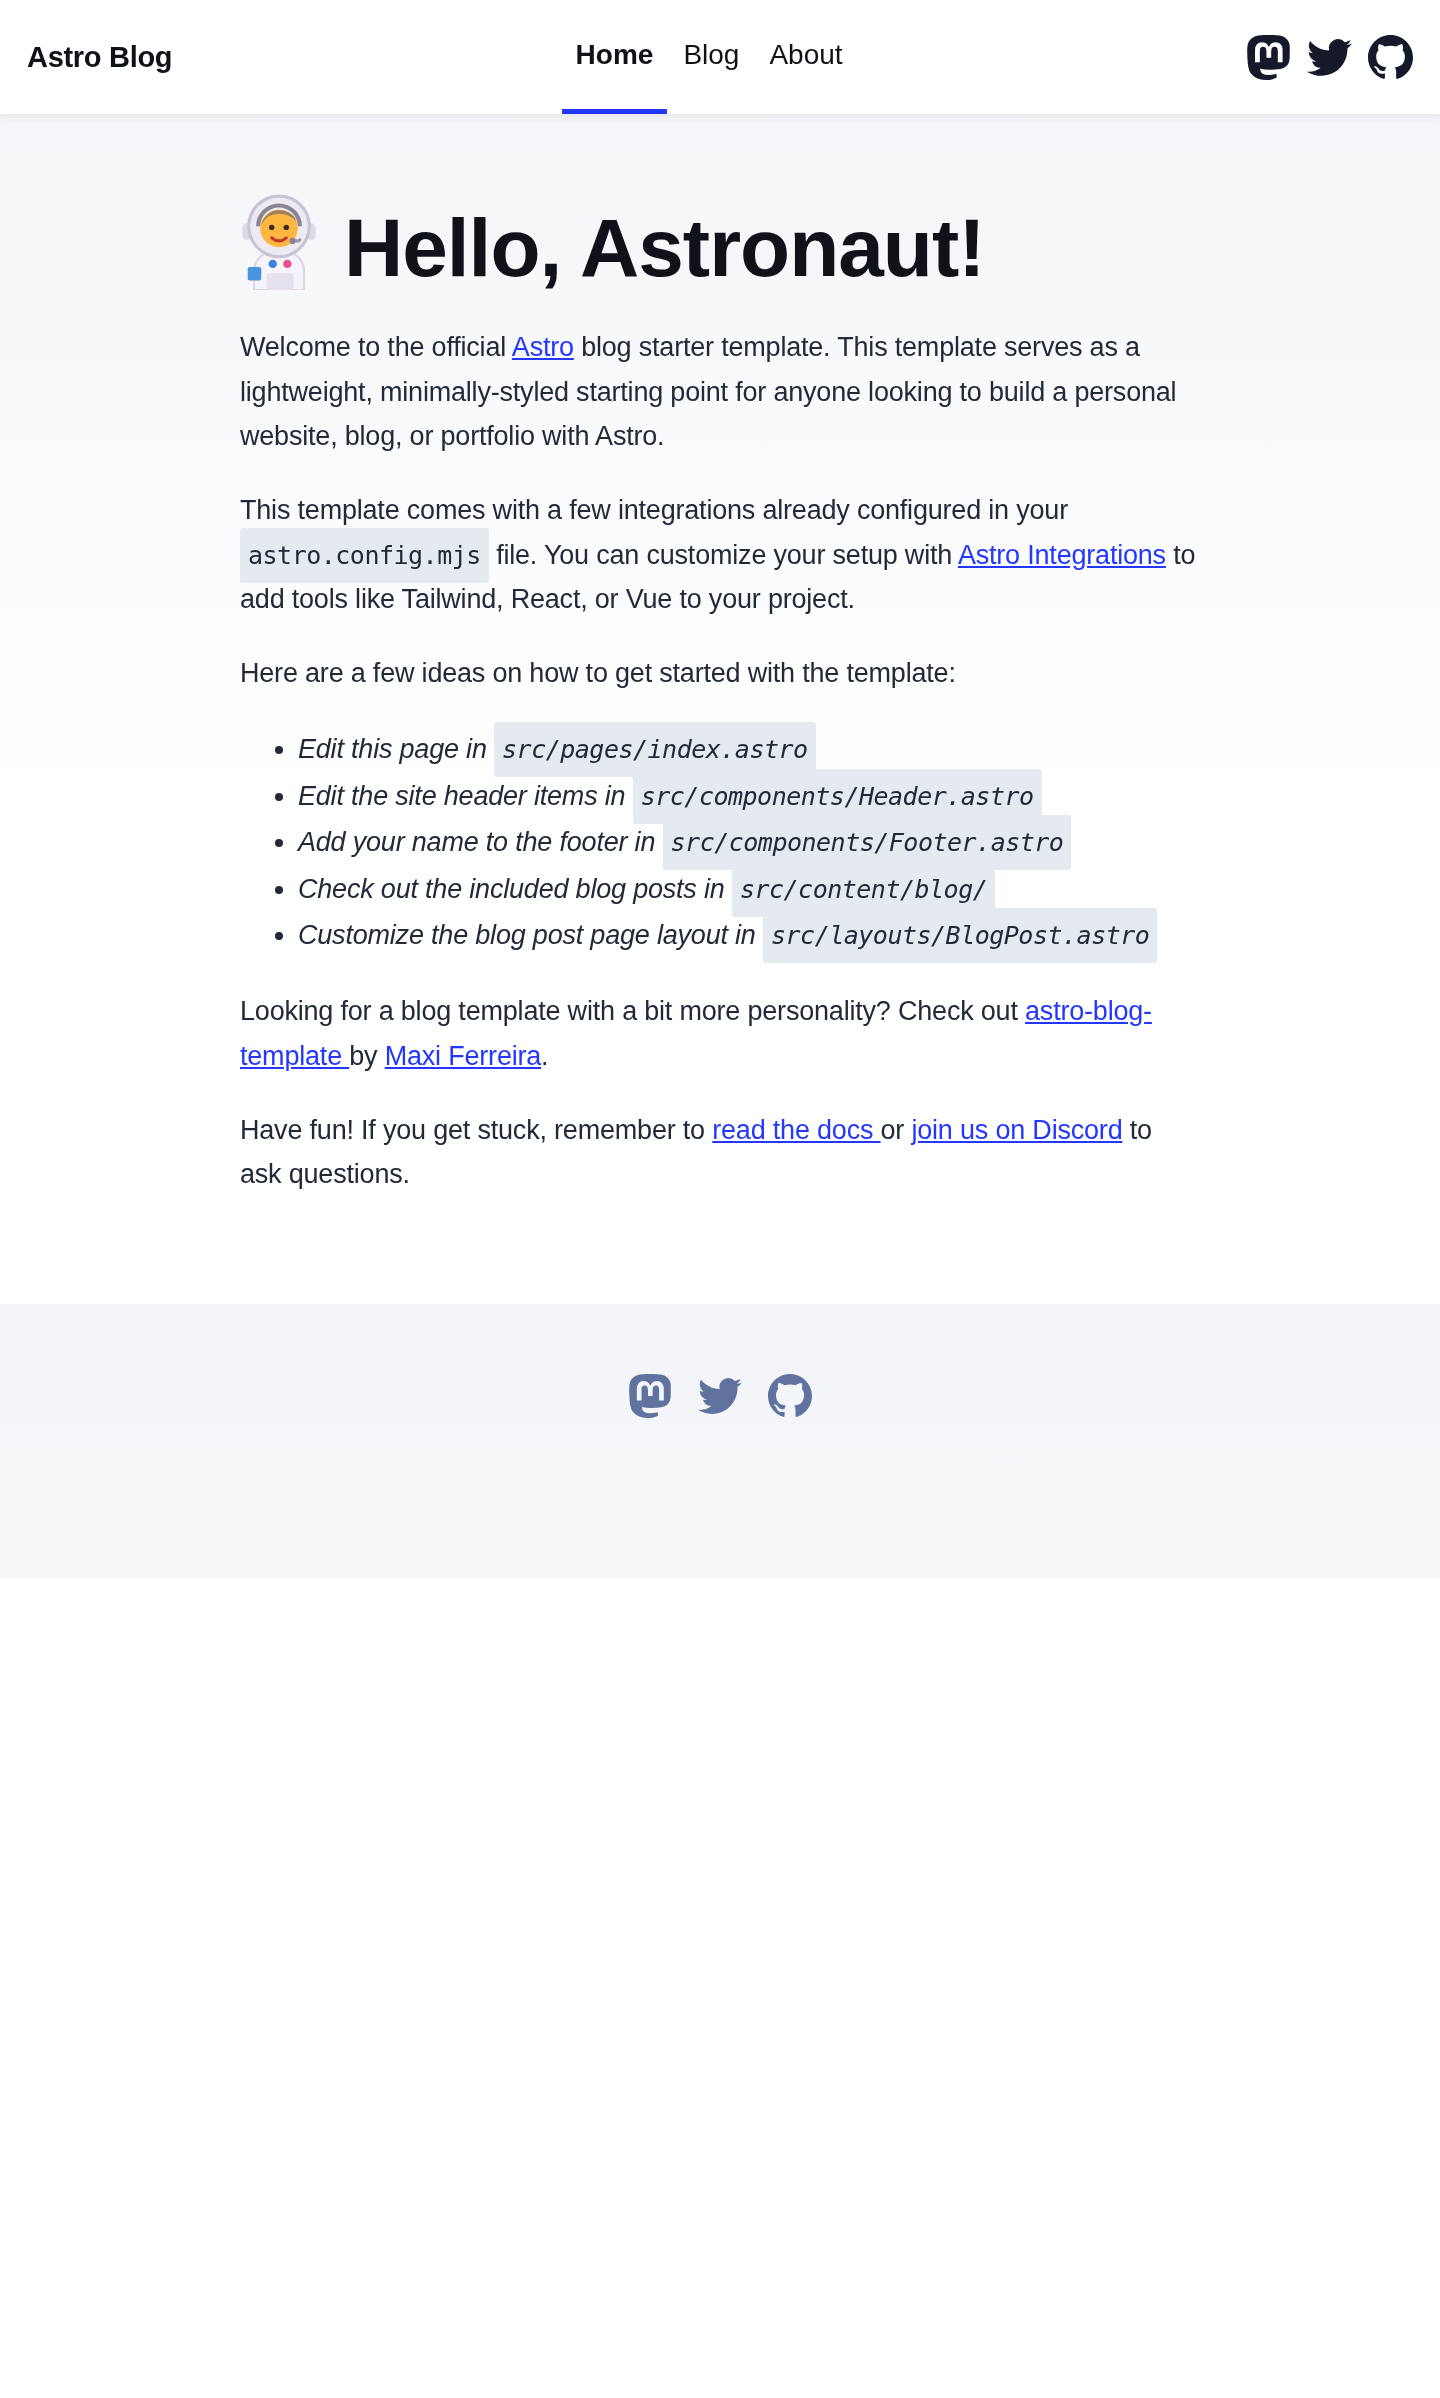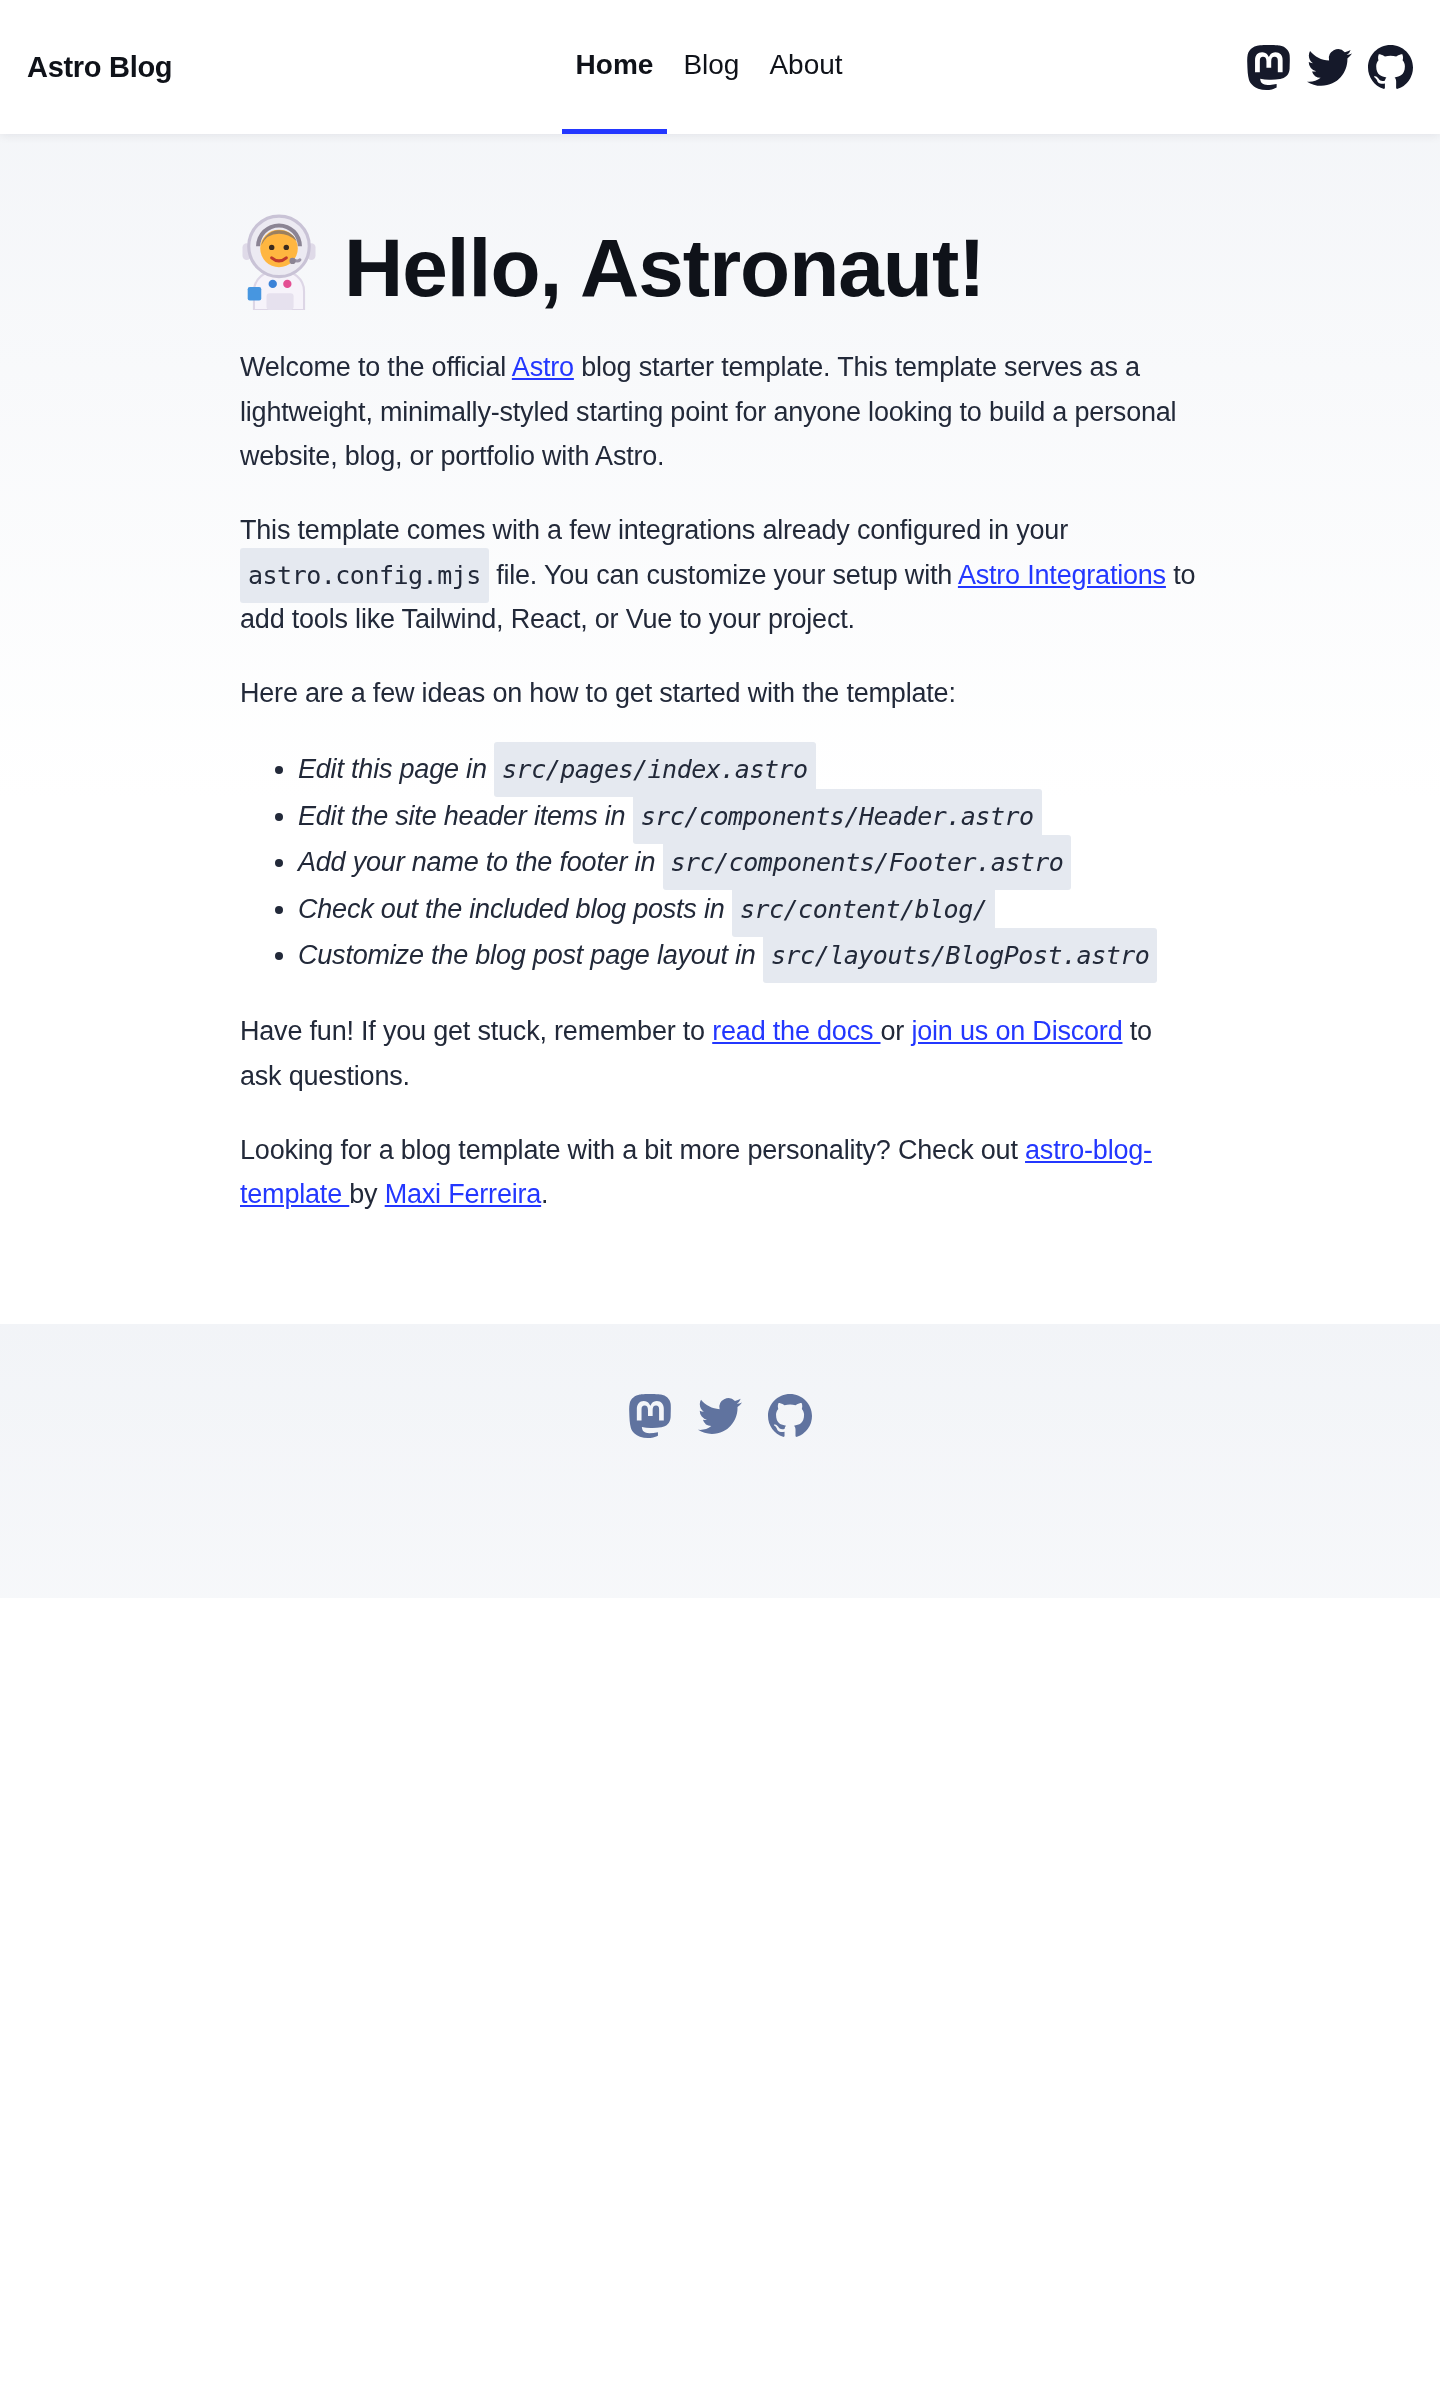--- a/index.html
+++ b/index.html
@@ -11,21 +11,21 @@
     min-height: 2398px;
     background: linear-gradient(rgba(229,233,240,0.5), #ffffff) no-repeat;
     background-size: 100% 800px;
     background-color: #fff;
     color: #222939;
   }
 
   
   header {
     background: #fff;
-    height: 134px;
+    height: 114px;
     padding: 0 27px;
     box-shadow: 0 2px 9px rgba(15,18,25,0.07);
     position: relative;
   }
   nav.main-nav {
     display: flex;
     align-items: stretch;
     justify-content: space-between;
     height: 100%;
   }
@@ -182,25 +182,25 @@
 
     <ul>
       <li><span>Edit this page in </span><code>src/pages/index.astro</code></li>
       <li><span>Edit the site header items in </span><code>src/components/Header.astro</code></li>
       <li><span>Add your name to the footer in </span><code>src/components/Footer.astro</code></li>
       <li><span>Check out the included blog posts in </span><code>src/content/blog/</code></li>
       <li><span>Customize the blog post page layout in </span><code>src/layouts/BlogPost.astro</code></li>
     </ul>
 
     <p>
+      <span>Looking for a blog template with a bit more personality? Check out </span><a href="#" class="text-link">astro-blog-template </a><span>by </span><a href="#" class="text-link">Maxi Ferreira</a><span>.</span>
+    </p>
+
+    <p>
       <span>Have fun! If you get stuck, remember to </span><a href="#" class="text-link">read the docs </a><span>or </span><a href="#" class="text-link">join us on Discord</a><span> to ask questions.</span>
-    </p>
-
-    <p>
-      <span>Looking for a blog template with a bit more personality? Check out </span><a href="#" class="text-link">astro-blog-template </a><span>by </span><a href="#" class="text-link">Maxi Ferreira</a><span>.</span>
     </p>
   </main>
 
   <footer>
     <div class="footer-social">
       <a href="#">
         <svg width="44" height="44" viewBox="0 0 24 24" fill="currentColor">
             <path d="M23.268 5.313c-.35-2.578-2.617-4.61-5.304-5.004C17.51.242 15.792 0 11.813 0h-.03c-3.98 0-4.835.242-5.288.309C3.882.692 1.496 2.518.917 5.127.64 6.412.61 7.837.661 9.143c.074 1.874.088 3.745.26 5.611.118 1.24.325 2.47.62 3.68.55 2.237 2.777 4.098 4.96 4.857 2.336.792 4.849.923 7.256.38.265-.061.527-.132.786-.213.585-.184 1.27-.39 1.774-.753a.057.057 0 0 0 .023-.043v-1.809a.052.052 0 0 0-.02-.041.053.053 0 0 0-.046-.01 20.282 20.282 0 0 1-4.709.545c-2.73 0-3.463-1.284-3.674-1.818a5.593 5.593 0 0 1-.319-1.433.053.053 0 0 1 .066-.054c1.517.363 3.072.546 4.632.546.376 0 .75 0 1.125-.01 1.57-.044 3.224-.124 4.768-.422.038-.008.077-.015.11-.024 2.435-.464 4.753-1.92 4.989-5.604.008-.145.03-1.52.03-1.67.002-.512.167-3.63-.024-5.545zm-3.748 9.195h-2.561V8.29c0-1.309-.55-1.976-1.67-1.976-1.23 0-1.846.79-1.846 2.35v3.403h-2.546V8.663c0-1.56-.617-2.35-1.848-2.35-1.112 0-1.668.668-1.67 1.977v6.218H4.822V8.102c0-1.31.337-2.35 1.011-3.12.696-.77 1.608-1.164 2.74-1.164 1.311 0 2.302.5 2.962 1.498l.638 1.06.638-1.06c.66-.999 1.65-1.498 2.96-1.498 1.13 0 2.043.395 2.74 1.164.675.77 1.012 1.81 1.012 3.12z"></path>
           </svg>
       </a>

